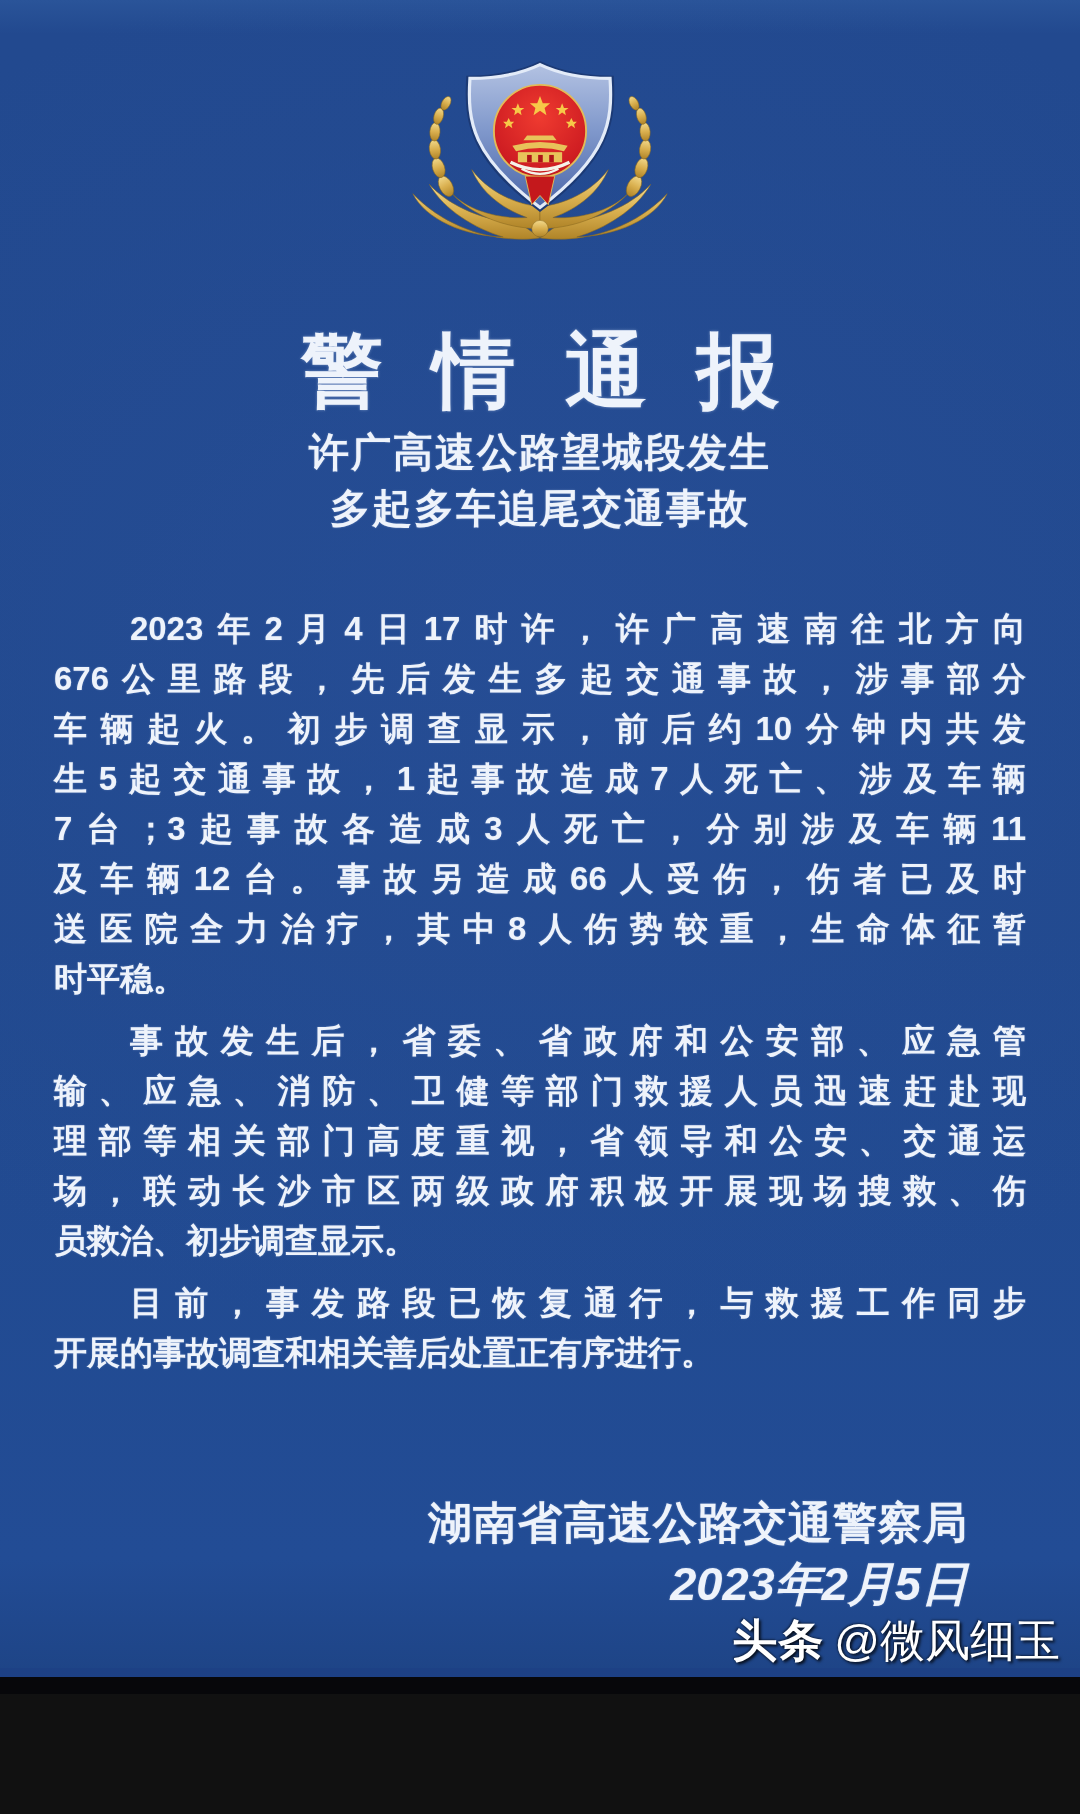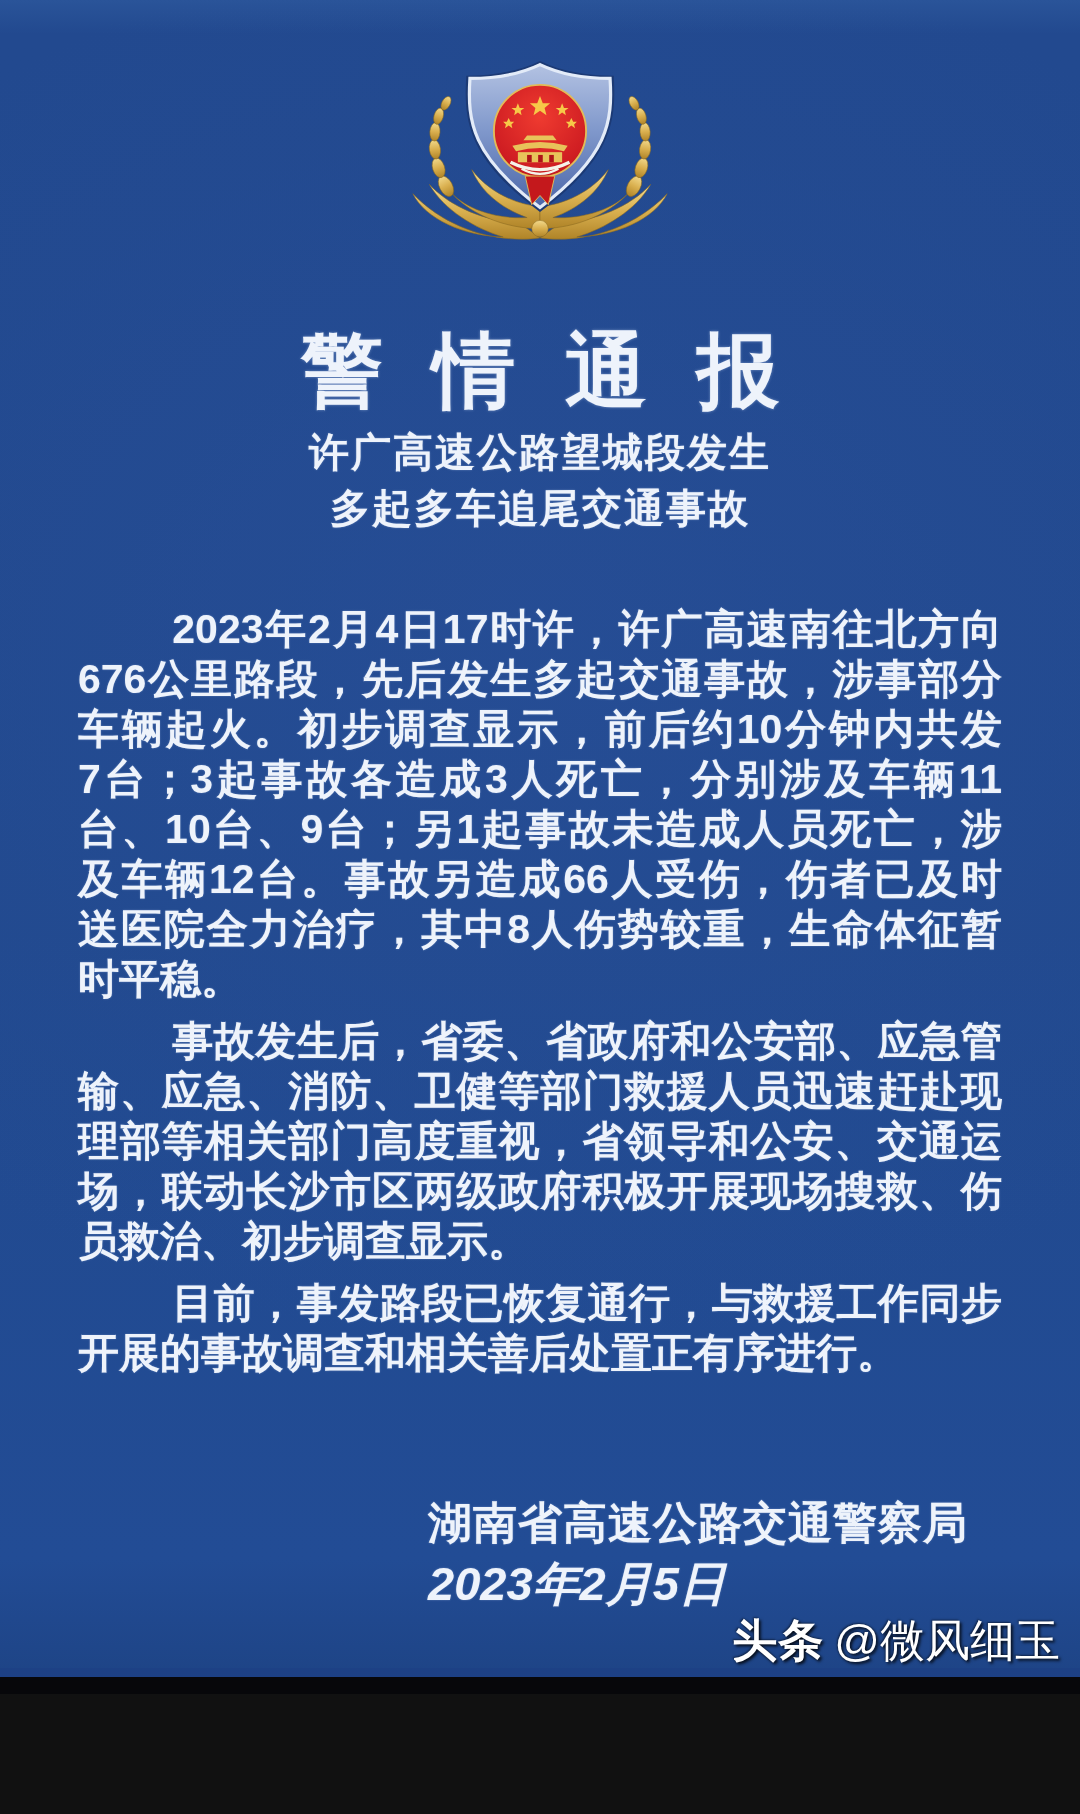--- a/index.html
+++ b/index.html
@@ -28,37 +28,37 @@
   }
   
   .subtitle{
     position:absolute;top:424px;left:0;width:100%;text-align:center;
     font-size:40px;line-height:56px;font-weight:800;letter-spacing:2px;
     text-shadow:0 0 2px rgba(215,230,255,.4);
   }
   
   .body{
     position:absolute;top:604px;left:0;width:1080px;
-    padding:0 78px;box-sizing:border-box;
-    font-size:41px;line-height:50px;font-weight:700;
+    padding:0 54px;box-sizing:border-box;
+    font-size:33px;line-height:50px;font-weight:700;
     text-shadow:0 0 2px rgba(210,226,255,.35);
   }
   .para{margin:0 0 12px 0;}
   .para:last-child{margin-bottom:15px;}
   .line{
     text-align:justify;text-align-last:justify;
     text-justify:inter-character;
     color:#eef3fb;
   }
   .line.first{text-indent:2.3em;}
   .line.last{text-align-last:left;}
   
   .signature{
     position:absolute;top:1496px;right:112px;
-    text-align:left;font-weight:700;
+    text-align:right;font-weight:700;
     text-shadow:0 0 2px rgba(210,226,255,.4);
   }
   .signature .issuer{font-size:44px;line-height:54px;letter-spacing:1px;}
   .signature .date{font-size:47px;line-height:56px;margin-top:6px;font-style:italic;}
   
   .watermark{
     position:absolute;right:20px;bottom:28px;
     font-size:45px;line-height:50px;color:#ffffff;
     text-shadow:2px 2px 3px rgba(0,0,0,.8), -1px -1px 2px rgba(0,0,0,.45);
     white-space:nowrap;
@@ -157,22 +157,22 @@
   <div class="subtitle txt">
     <div>许广高速公路望城段发生</div>
     <div>多起多车追尾交通事故</div>
   </div>
 
   <div class="body" id="body-container">
       <div class="para">
         <div class="line first">2023年2月4日17时许，许广高速南往北方向</div>
         <div class="line">676公里路段，先后发生多起交通事故，涉事部分</div>
         <div class="line">车辆起火。初步调查显示，前后约10分钟内共发</div>
+        <div class="line">生5起交通事故，1起事故造成7人死亡、涉及车辆</div>
         <div class="line">7台；3起事故各造成3人死亡，分别涉及车辆11</div>
-        <div class="line">台、10台、9台；另1起事故未造成人员死亡，涉</div>
         <div class="line">及车辆12台。事故另造成66人受伤，伤者已及时</div>
         <div class="line">送医院全力治疗，其中8人伤势较重，生命体征暂</div>
         <div class="line last">时平稳。</div>
       </div>
       <div class="para">
         <div class="line first">事故发生后，省委、省政府和公安部、应急管</div>
         <div class="line">输、应急、消防、卫健等部门救援人员迅速赶赴现</div>
         <div class="line">理部等相关部门高度重视，省领导和公安、交通运</div>
         <div class="line">场，联动长沙市区两级政府积极开展现场搜救、伤</div>
         <div class="line last">员救治、初步调查显示。</div>

